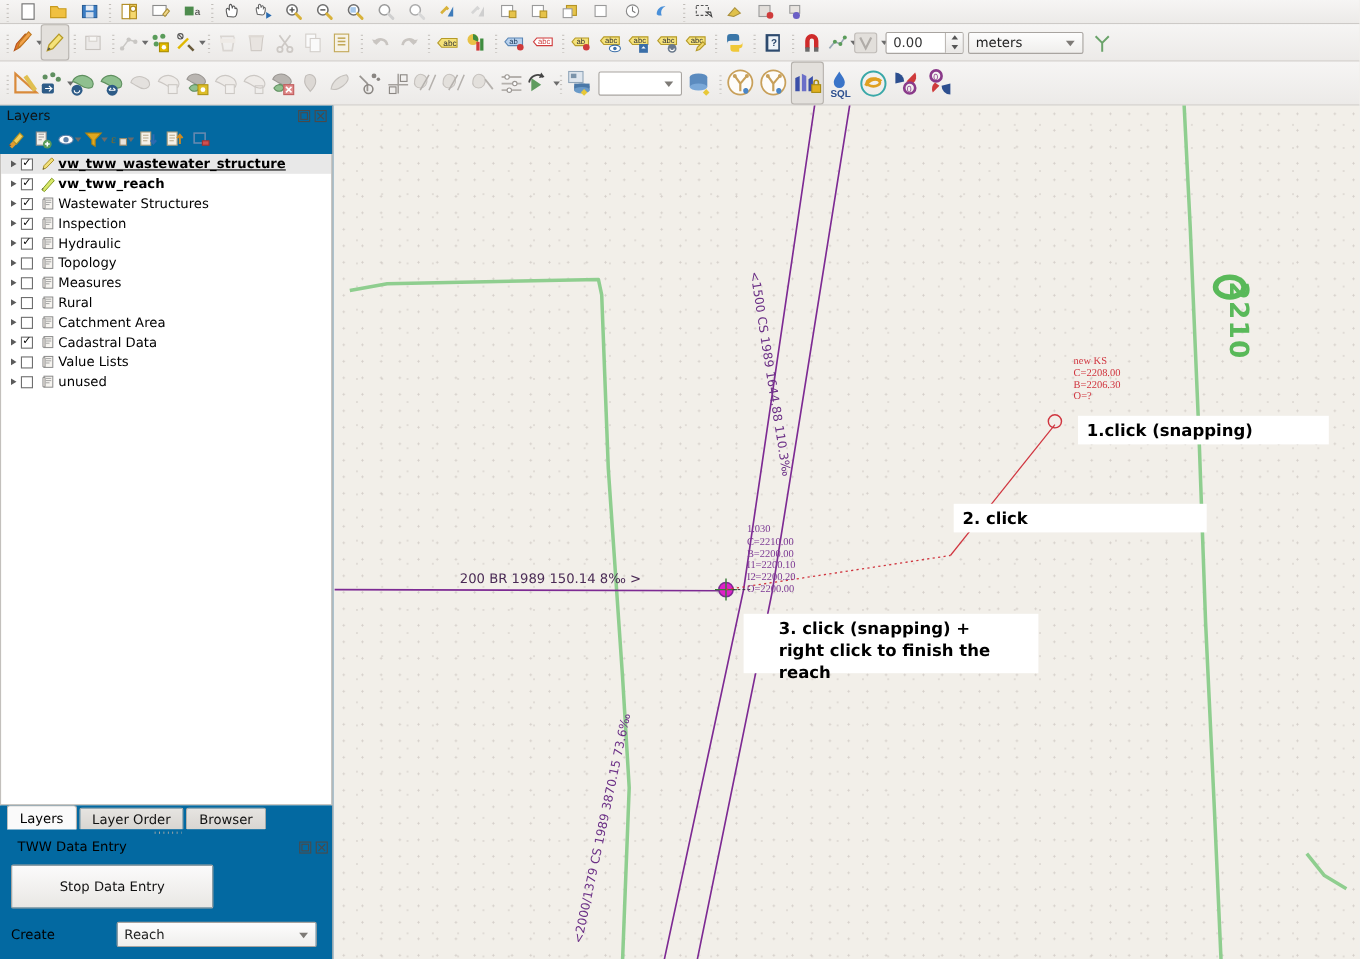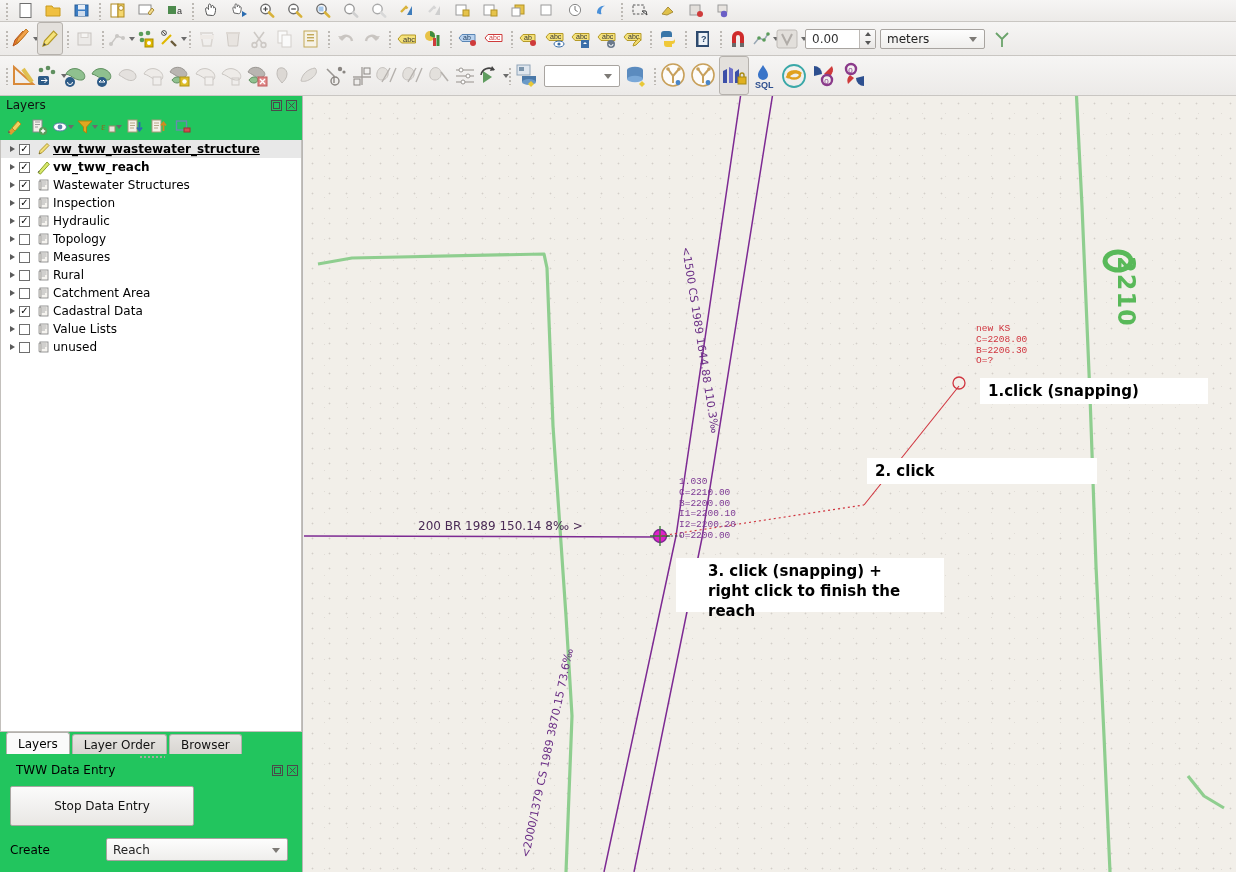--- a/index.html
+++ b/index.html
@@ -62,21 +62,21 @@
     border:1px solid #a8a4a0;border-radius:2px;display:flex;align-items:center;
     font-size:12px;color:#222;box-sizing:border-box;padding-left:6px;position:relative;margin-left:4px;
   }
   .combo .arw{position:absolute;right:7px;top:50%;margin-top:-2px;
     width:0;height:0;border-left:4px solid transparent;border-right:4px solid transparent;border-top:5px solid #7d7a76;}
   .combo.blank{background:#fff;}
 
   
   #left-dock{
     position:absolute;left:0;top:96px;width:303px;height:776px;
-    background:#22c55e;border-right:1px solid #b9b6b2;box-sizing:border-box;
+    background:#0369a1;border-right:1px solid #b9b6b2;box-sizing:border-box;
   }
   .dock-title{
     height:18px;display:flex;align-items:center;padding:0 4px 0 6px;
     font-size:12px;color:#111;position:relative;
   }
   .dock-title .ttl{flex:1;}
   .dock-btn{width:13px;height:13px;margin-left:2px;display:flex;align-items:center;justify-content:center;cursor:default;}
   .layer-toolbar{
     height:26px;display:flex;align-items:center;gap:2px;padding:0 4px;
     border-bottom:1px solid #dcd9d5;
@@ -147,21 +147,21 @@
     background-size:17px 15px, 23px 21px;
     background-position:0 0, 9px 7px;
   }
   #map-svg{position:absolute;left:0;top:0;}
   .rot-lbl{
     position:absolute;white-space:nowrap;color:#6b2f86;font-size:11px;
     transform-origin:0 0;letter-spacing:.1px;
   }
   .attr-lbl{
     position:absolute;white-space:pre;font-size:9.5px;line-height:10.8px;
-    font-family:Liberation Mono, monospace;
+    font-family:Liberation Serif, serif;
   }
   .attr-purple{color:#7d3a94;}
   .attr-red{color:#d0353f;}
   .hlbl{position:absolute;color:#4a2a55;font-size:12px;white-space:nowrap;}
   .glbl{
     position:absolute;color:#59b959;font-weight:bold;font-size:24px;
     transform-origin:0 0;white-space:nowrap;letter-spacing:1px;
   }
   .callout{
     position:absolute;background:#fff;color:#000;font-weight:bold;

